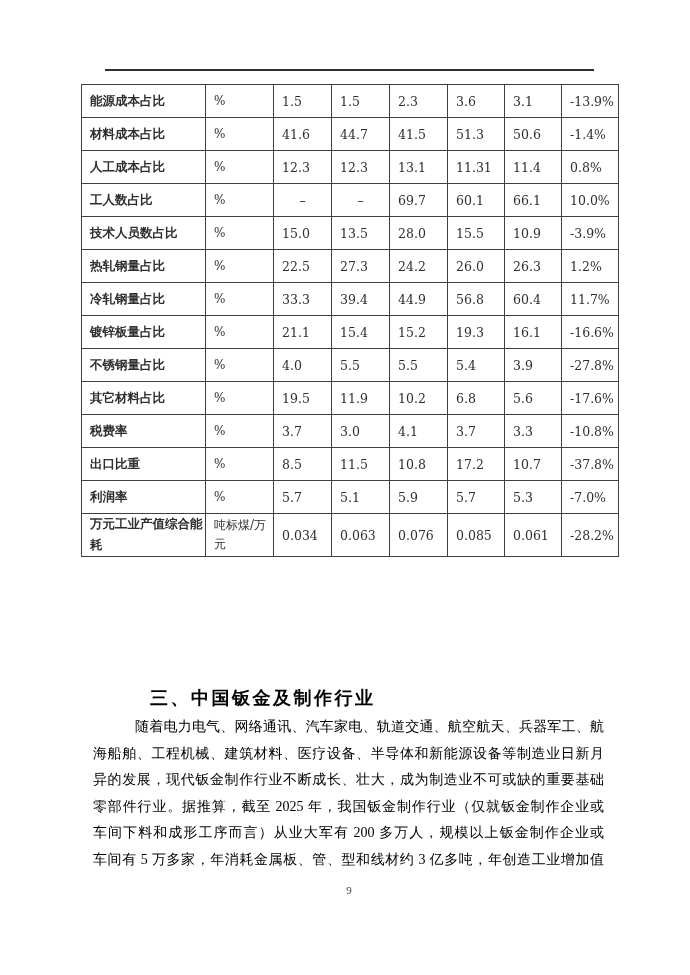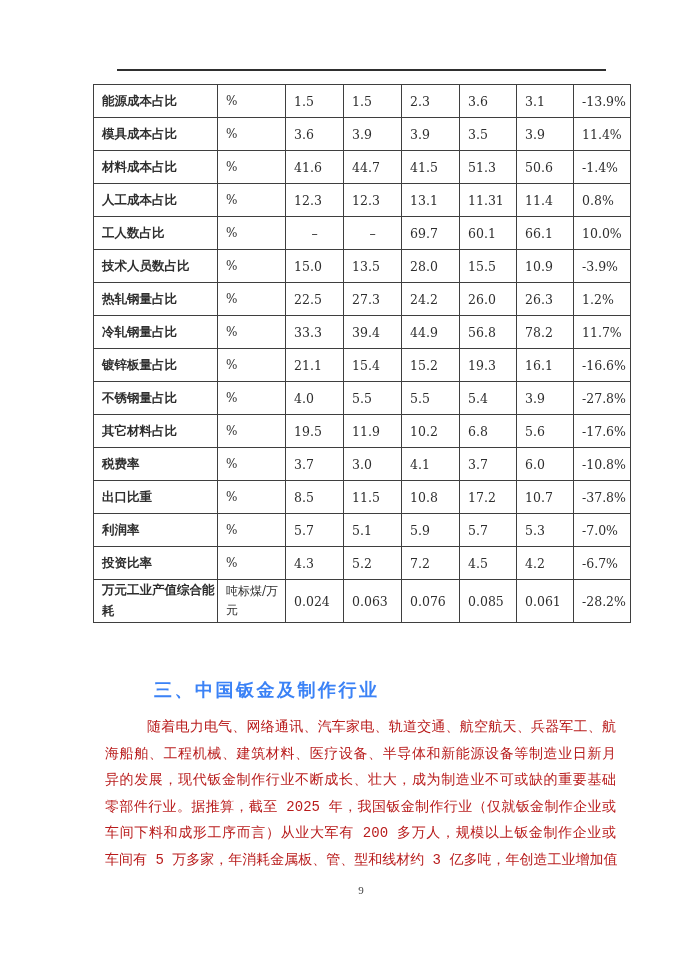--- a/index.html
+++ b/index.html
@@ -9,21 +9,21 @@
   }
   body {
     width: 690px;
     height: 975px;
     position: relative;
     font-family: "Liberation Sans", sans-serif;
     overflow: hidden;
   }
   .page {
     position: absolute;
-    left: 16px; top: 0;
+    left: 4px; top: 0;
     width: 608px; height: 975px;
     background: #ffffff;
   }
   .header-rule {
     position: absolute;
     left: 101px;
     top: 69px;
     width: 489px;
     height: 2px;
     background: #2f2f2f;
@@ -67,37 +67,37 @@
     text-align: center;
     padding: 0 4px;
   }
   td.tall {
     height: 54px;
   }
   .heading {
     position: absolute;
     left: 138px;
     top: 678px;
-    margin: 0;
+    margin: 8px;
     font-family: "Liberation Sans", "DejaVu Sans", sans-serif;
     font-size: 18px;
     font-weight: bold;
     letter-spacing: 2.5px;
-    color: #3b82f6;
+    color: #000000;
     line-height: 24px;
     white-space: nowrap;
   }
   .paragraph {
     position: absolute;
     left: 89px;
     top: 714px;
     width: 511px;
-    font-family: Liberation Mono, monospace;
+    font-family: Liberation Serif, serif;
     font-size: 14px;
-    color: #b91c1c;
+    color: #000000;
   }
   .paragraph .line {
     height: 26.5px;
     line-height: 26.5px;
     text-align: justify;
     text-align-last: justify;
     white-space: nowrap;
   }
   .paragraph .line.indent {
     text-indent: 42px;
@@ -136,30 +136,20 @@
           <td class="label">能源成本占比</td>
           <td class="unit">%</td>
           <td class="num">1.5</td>
           <td class="num">1.5</td>
           <td class="num">2.3</td>
           <td class="num">3.6</td>
           <td class="num">3.1</td>
           <td class="num">-13.9%</td>
         </tr>
         <tr>
-          <td class="label">模具成本占比</td>
-          <td class="unit">%</td>
-          <td class="num">3.6</td>
-          <td class="num">3.9</td>
-          <td class="num">3.9</td>
-          <td class="num">3.5</td>
-          <td class="num">3.9</td>
-          <td class="num">11.4%</td>
-        </tr>
-        <tr>
           <td class="label">材料成本占比</td>
           <td class="unit">%</td>
           <td class="num">41.6</td>
           <td class="num">44.7</td>
           <td class="num">41.5</td>
           <td class="num">51.3</td>
           <td class="num">50.6</td>
           <td class="num">-1.4%</td>
         </tr>
         <tr>
@@ -202,21 +192,21 @@
           <td class="num">26.3</td>
           <td class="num">1.2%</td>
         </tr>
         <tr>
           <td class="label">冷轧钢量占比</td>
           <td class="unit">%</td>
           <td class="num">33.3</td>
           <td class="num">39.4</td>
           <td class="num">44.9</td>
           <td class="num">56.8</td>
-          <td class="num">78.2</td>
+          <td class="num">60.4</td>
           <td class="num">11.7%</td>
         </tr>
         <tr>
           <td class="label">镀锌板量占比</td>
           <td class="unit">%</td>
           <td class="num">21.1</td>
           <td class="num">15.4</td>
           <td class="num">15.2</td>
           <td class="num">19.3</td>
           <td class="num">16.1</td>
@@ -242,21 +232,21 @@
           <td class="num">5.6</td>
           <td class="num">-17.6%</td>
         </tr>
         <tr>
           <td class="label">税费率</td>
           <td class="unit">%</td>
           <td class="num">3.7</td>
           <td class="num">3.0</td>
           <td class="num">4.1</td>
           <td class="num">3.7</td>
-          <td class="num">6.0</td>
+          <td class="num">3.3</td>
           <td class="num">-10.8%</td>
         </tr>
         <tr>
           <td class="label">出口比重</td>
           <td class="unit">%</td>
           <td class="num">8.5</td>
           <td class="num">11.5</td>
           <td class="num">10.8</td>
           <td class="num">17.2</td>
           <td class="num">10.7</td>
@@ -266,33 +256,23 @@
           <td class="label">利润率</td>
           <td class="unit">%</td>
           <td class="num">5.7</td>
           <td class="num">5.1</td>
           <td class="num">5.9</td>
           <td class="num">5.7</td>
           <td class="num">5.3</td>
           <td class="num">-7.0%</td>
         </tr>
         <tr>
-          <td class="label">投资比率</td>
-          <td class="unit">%</td>
-          <td class="num">4.3</td>
-          <td class="num">5.2</td>
-          <td class="num">7.2</td>
-          <td class="num">4.5</td>
-          <td class="num">4.2</td>
-          <td class="num">-6.7%</td>
-        </tr>
-        <tr>
           <td class="label tall">万元工业产值综合能耗</td>
           <td class="unit tall">吨标煤/万元</td>
-          <td class="num tall">0.024</td>
+          <td class="num tall">0.034</td>
           <td class="num tall">0.063</td>
           <td class="num tall">0.076</td>
           <td class="num tall">0.085</td>
           <td class="num tall">0.061</td>
           <td class="num tall">-28.2%</td>
         </tr>
       </tbody>
   </table>
 
   <h2 class="heading">三、中国钣金及制作行业</h2>

